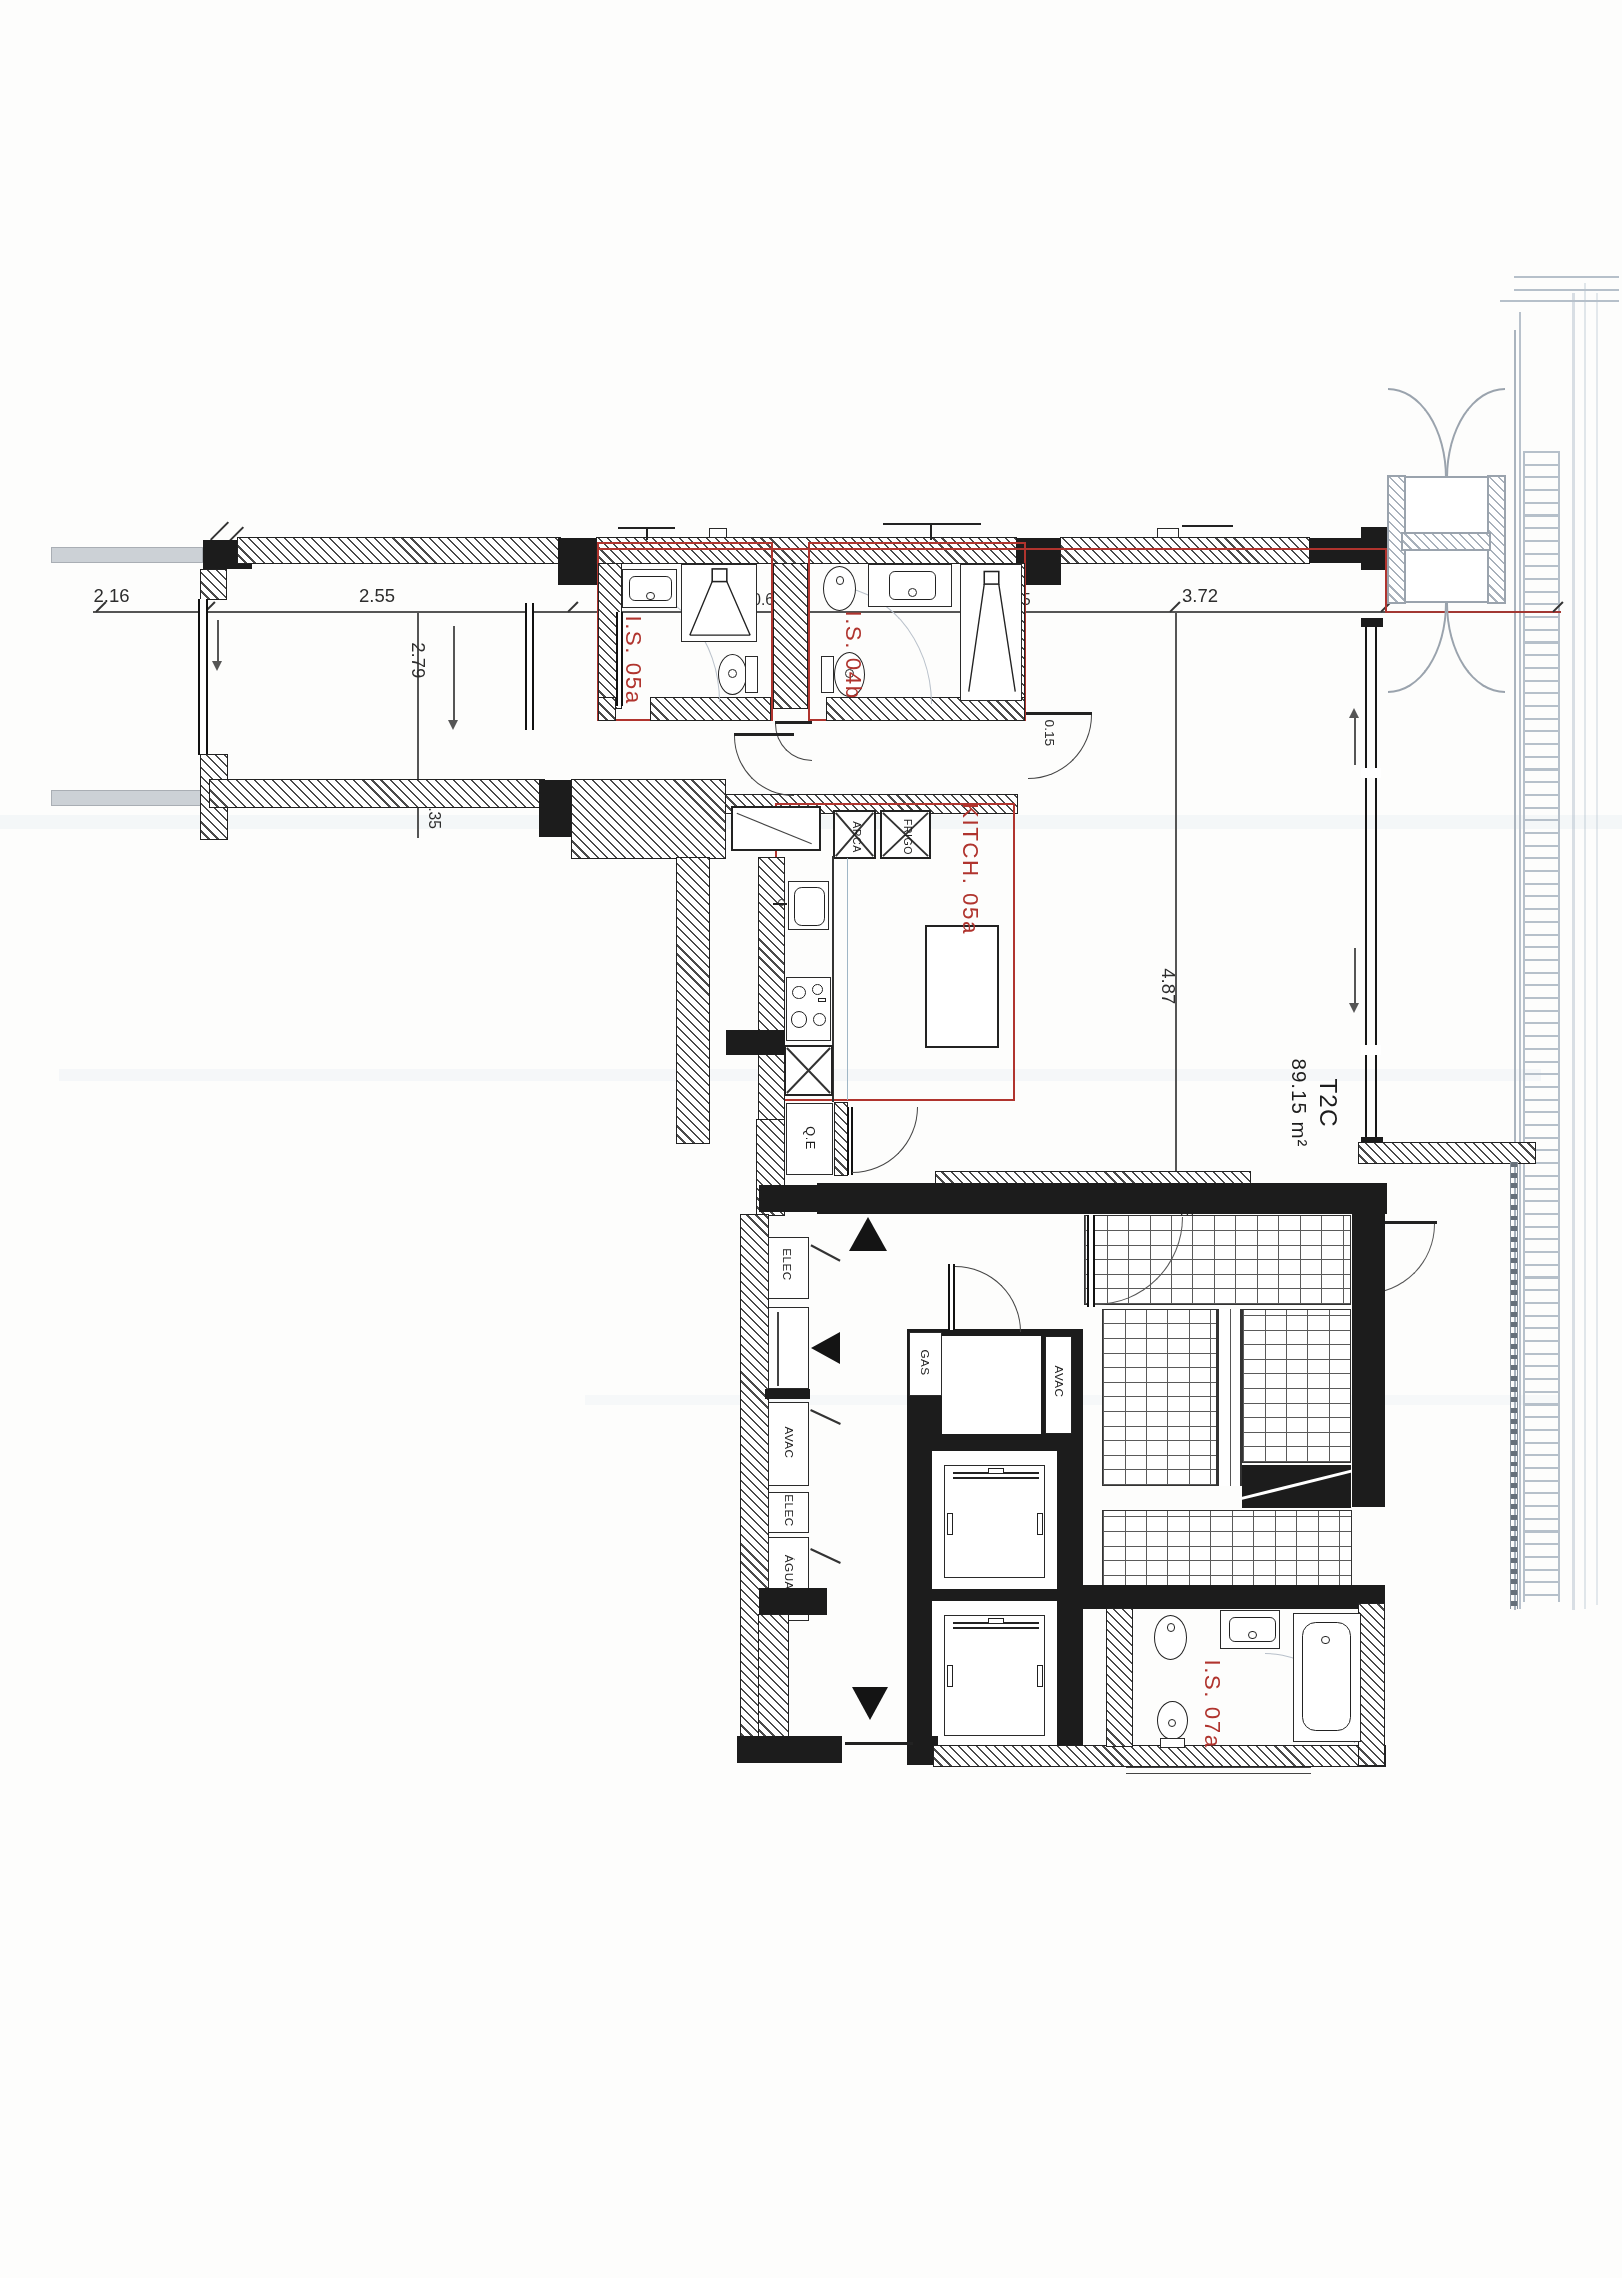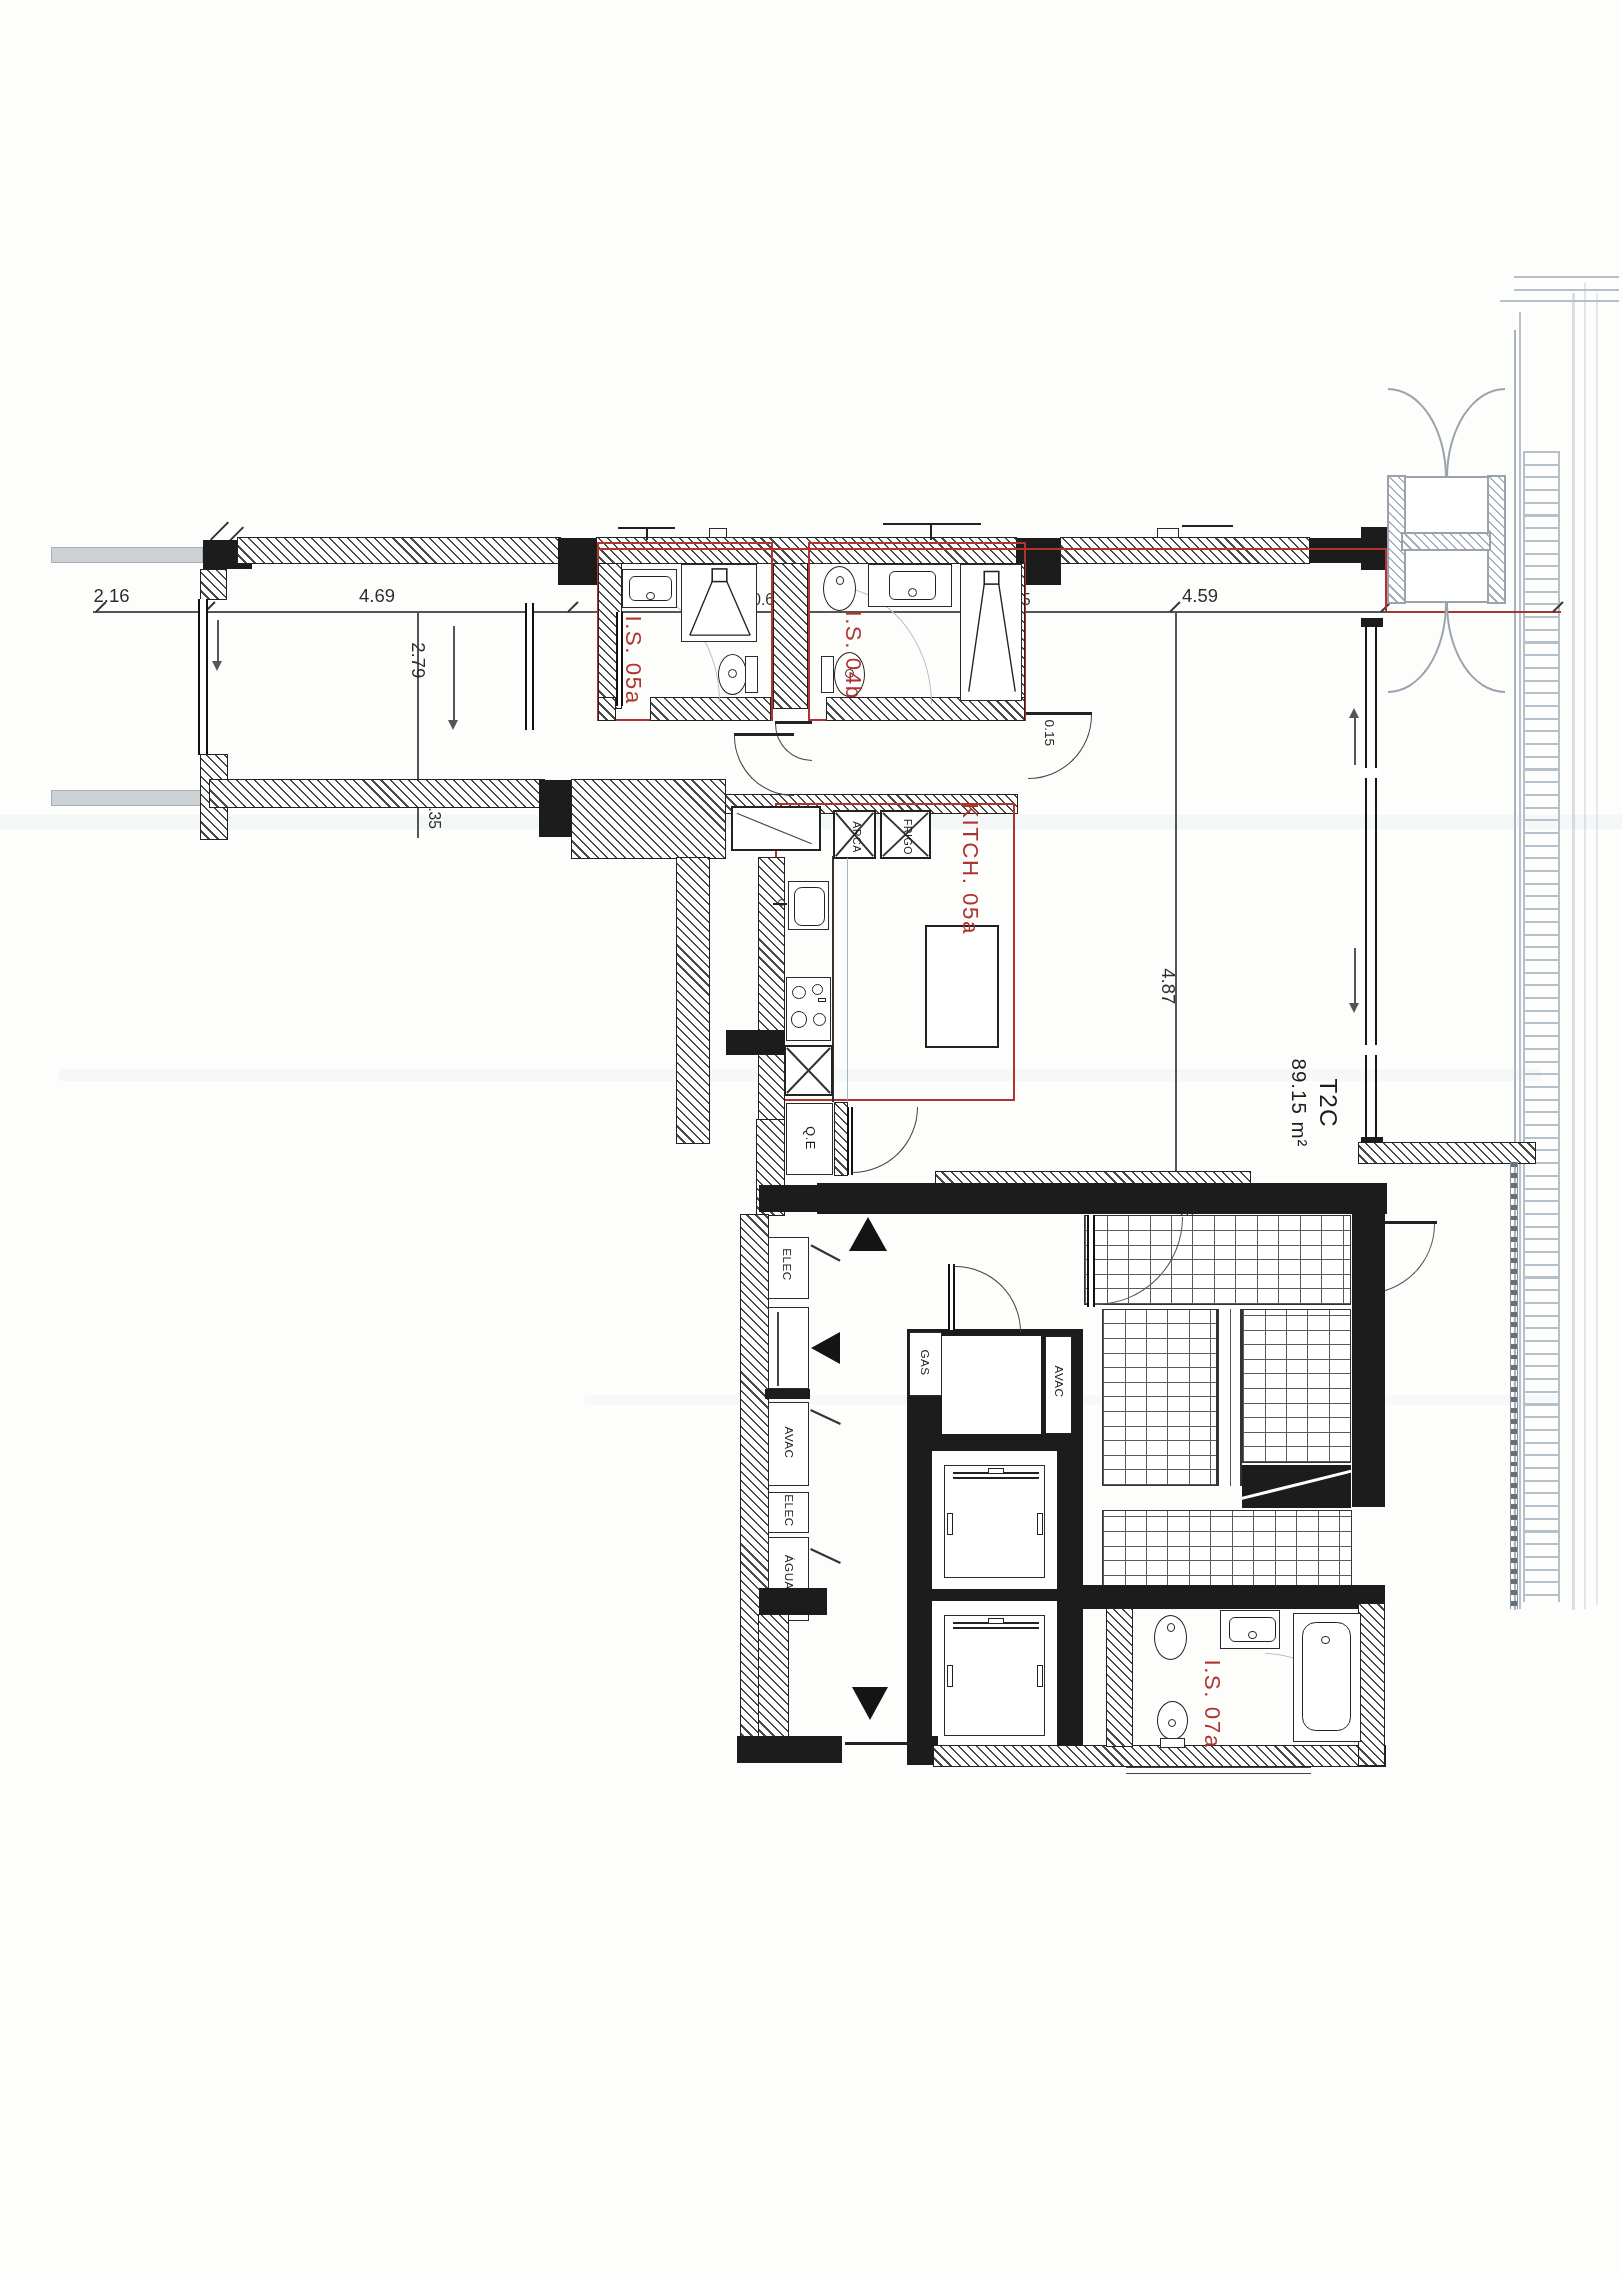--- a/index.html
+++ b/index.html
@@ -91,26 +91,26 @@
   <div class="abs dline" style="left:93px;top:611px;width:1468px;height:1.5px"></div>
   <div class="abs redline" style="left:1385px;top:611px;width:176px;height:2px;opacity:.85"></div>
   <div class="abs diag" style="left:94px;top:606px;width:13.7px;height:2px"></div>
   <div class="abs diag" style="left:203px;top:606px;width:13.7px;height:2px"></div>
   <div class="abs diag" style="left:566px;top:606px;width:13.7px;height:2px"></div>
   <div class="abs diag" style="left:1009px;top:606px;width:13.7px;height:2px"></div>
   <div class="abs diag" style="left:1168px;top:606px;width:13.7px;height:2px"></div>
   <div class="abs diag" style="left:1379px;top:606px;width:13.7px;height:2px"></div>
   <div class="abs diag" style="left:1551px;top:606px;width:13.7px;height:2px"></div>
   <div class="abs dim" style="left:84px;top:587px;width:55px">2.16</div>
-  <div class="abs dim" style="left:343px;top:587px;width:68px">4.69</div>
+  <div class="abs dim" style="left:343px;top:587px;width:68px">2.55</div>
   <div class="abs dim dimsm" style="left:632px;top:590px;width:59px">2.40</div>
   <div class="abs dim dimsm" style="left:743px;top:592px;width:49px">0.62</div>
   <div class="abs dim dimsm" style="left:874px;top:590px;width:59px">2.80</div>
   <div class="abs dim dimsm" style="left:991px;top:592px;width:49px">0.15</div>
-  <div class="abs dim" style="left:1168px;top:587px;width:64px">4.59</div>
+  <div class="abs dim" style="left:1168px;top:587px;width:64px">3.72</div>
   <div class="abs dim" style="left:1426px;top:587px;width:60px">2.16</div>
 
   <div class="abs dline" style="left:417px;top:612px;width:1.5px;height:226px"></div>
   <div class="abs dim r90" style="left:388px;top:651px;width:59px">2.79</div>
   <div class="abs dim dimsm r90" style="left:407px;top:806px;width:55px">0.35</div>
   <div class="abs dline" style="left:1175px;top:612px;width:1.5px;height:571px"></div>
   <div class="abs dim r90" style="left:1137px;top:977px;width:62px">4.87</div>
   <div class="abs dim dimsm r90" style="left:1158px;top:1205px;width:57px">0.34</div>
   <div class="abs dim dimsm r90" style="left:1025px;top:726px;width:49px;font-size:13.7px">0.15</div>
 

